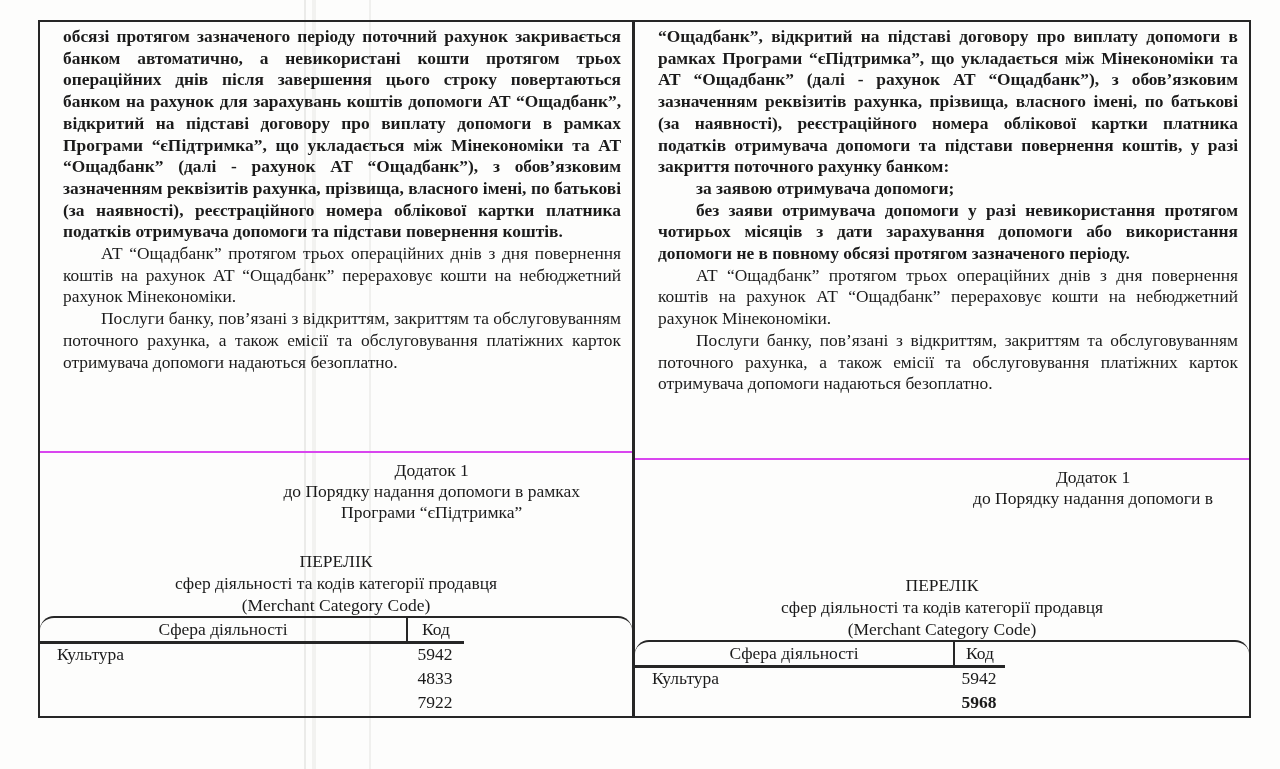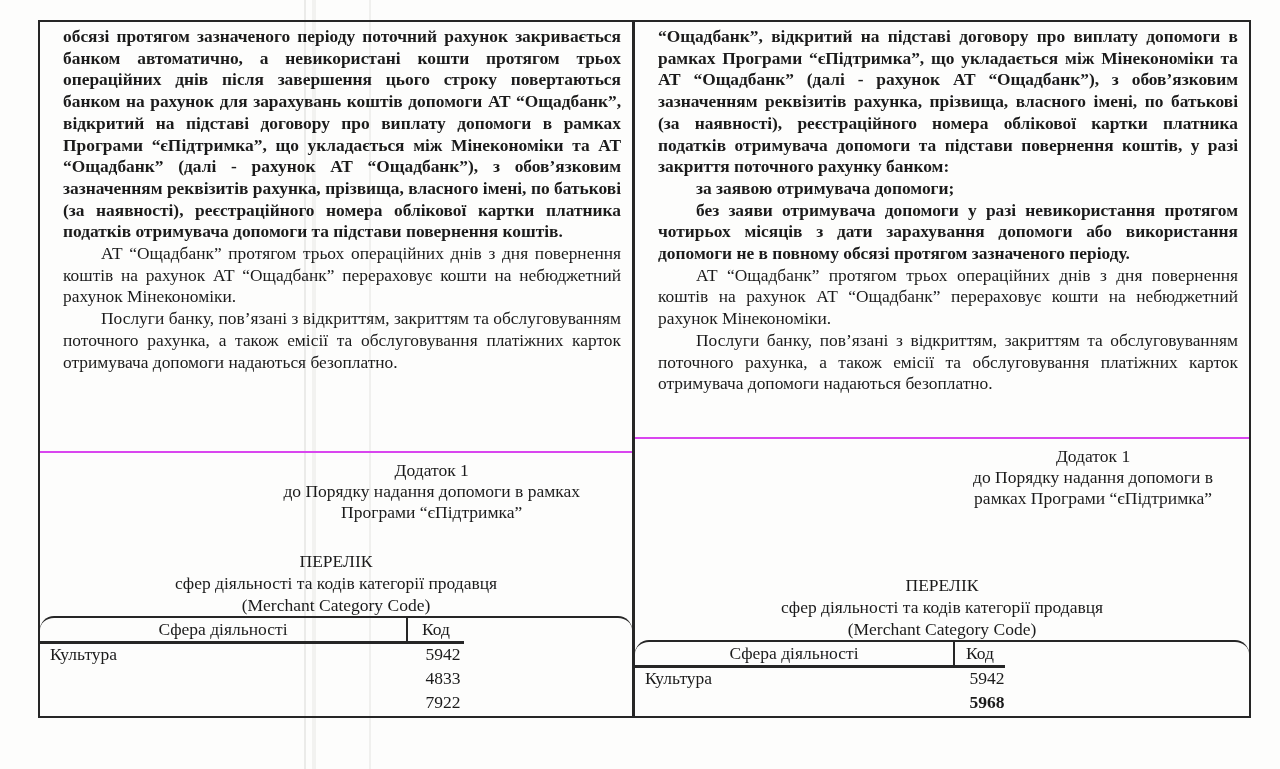--- a/index.html
+++ b/index.html
@@ -82,21 +82,21 @@
     border-left: 2px solid #262626;
     box-sizing: border-box;
     text-align: center;
     height: 100%;
     padding-top: 1px;
   }
   .left  .hdr-kod { width: 58px; }
   .right .hdr-kod { width: 52px; }
 
   .data-row { display: flex; height: 24px; align-items: flex-start; }
-  .data-row .cell-label { box-sizing: border-box; padding-left: 2px; margin-left: 8px; }
+  .data-row .cell-label { box-sizing: border-box; padding-left: 17px; }
   .left  .cell-label { width: 366px; }
   .right .cell-label { width: 318px; }
   .cell-code { text-align: center; box-sizing: border-box; }
   .left  .cell-code { width: 58px; }
   .right .cell-code { width: 52px; }
   .code-bold { font-weight: bold; }
 </style>
 </head>
 <body>
 
@@ -156,21 +156,20 @@
         <p class="b ind">за заявою отримувача допомоги;</p>
         <p class="b ind">без заяви отримувача допомоги у разі невикористання протягом чотирьох місяців з дати зарахування допомоги або використання допомоги не в повному обсязі протягом зазначеного періоду.</p>
         <p class="ind">АТ “Ощадбанк” протягом трьох операційних днів з дня повернення коштів на рахунок АТ “Ощадбанк” перераховує кошти на небюджетний рахунок Мінекономіки.</p>
         <p class="ind">Послуги банку, пов’язані з відкриттям, закриттям та обслуговуванням поточного рахунка, а також емісії та обслуговування платіжних карток отримувача допомоги надаються безоплатно.</p>
       </div>
 
       <div class="annex-section">
         <div class="annex-ref">
           <div>Додаток 1</div>
           <div>до Порядку надання допомоги в</div>
-          <div>рамках Програми “єПідтримка”</div>
         </div>
 
         <div class="list-title">
           <div>ПЕРЕЛІК</div>
           <div>сфер діяльності та кодів категорії продавця</div>
           <div>(Merchant Category Code)</div>
         </div>
 
         <div class="mcc-table">
           <div class="hdr-row">

